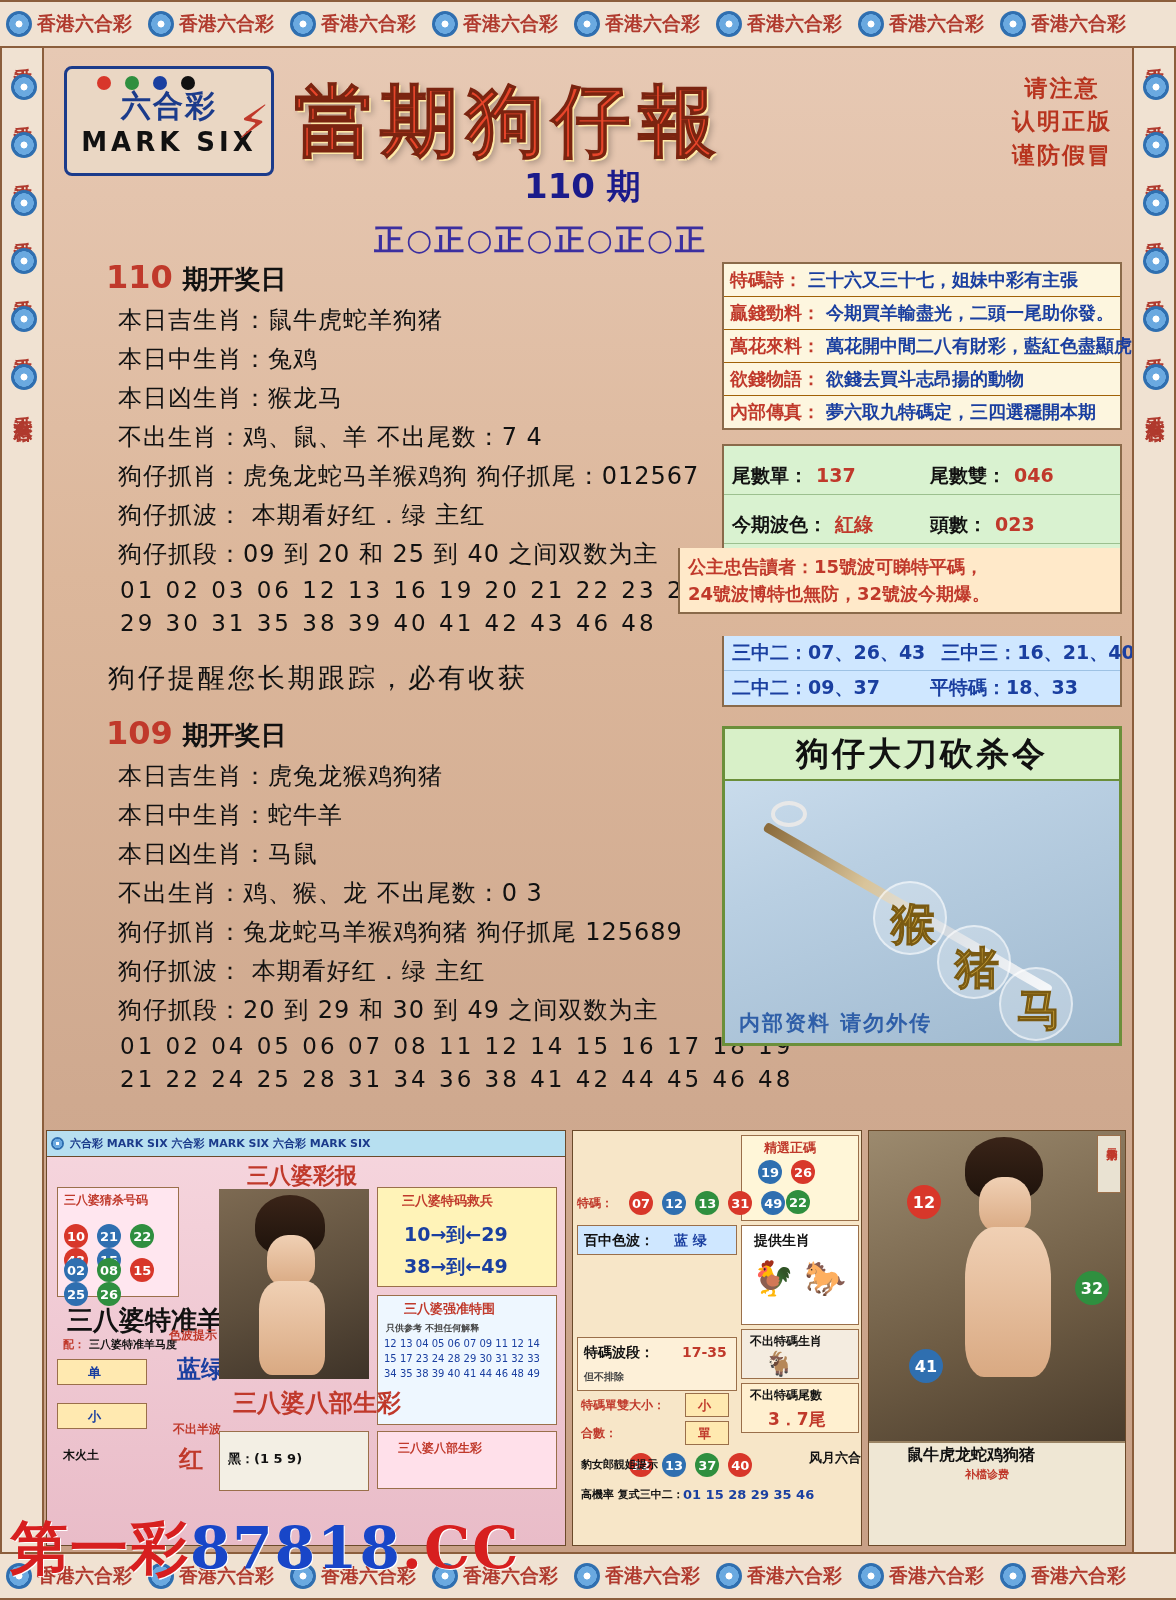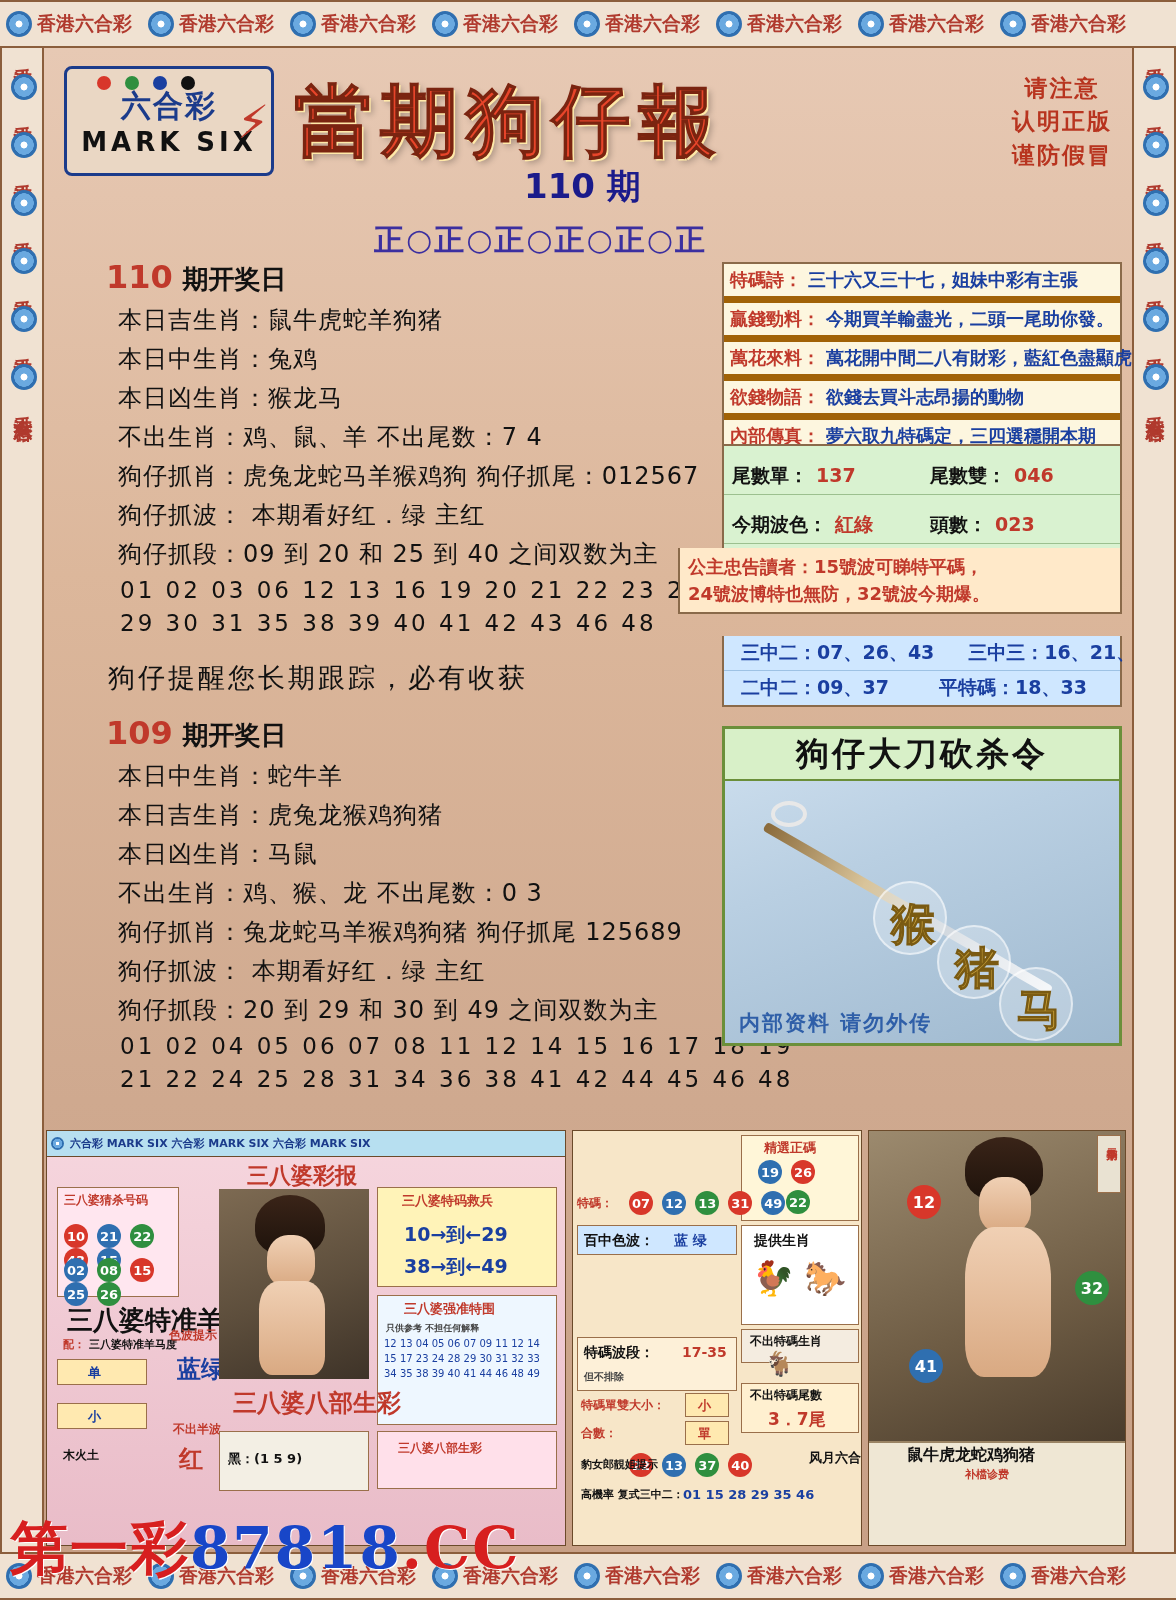--- a/index.html
+++ b/index.html
@@ -100,21 +100,21 @@
   .line.nums { letter-spacing:3px; margin-left:58px; font-size:23px; }
   .remind {
     font-size:27px; color:#111; margin:24px 0 18px 46px; letter-spacing:3px;
   }
   
   .box-poem {
     position:absolute; right:10px; top:14px; width:400px;
     border:2px solid #8a6a4a; background:#fdf6df;
   }
   .poem-row {
-    display:flex; border-bottom:7px solid #a16207; padding:4px 6px; align-items:baseline;
+    display:flex; border-bottom:1px solid #a16207; padding:4px 6px; align-items:baseline;
   }
   .poem-row:last-child { border-bottom:none; }
   .poem-k { color:#c0392b; font-weight:bold; font-size:18px; white-space:nowrap; }
   .poem-v { color:#1a3fa0; font-weight:bold; font-size:18px; margin-left:6px; white-space:nowrap; }
   .box-stats {
     position:absolute; right:10px; top:196px; width:400px;
     border:2px solid #8a6a4a; background:#d9f2d0;
   }
   .st-row { display:flex; border-bottom:1px solid #9cc08f; }
   .st-row:last-child { border-bottom:none; }
@@ -124,21 +124,21 @@
     position:absolute; right:10px; top:300px; width:444px;
     border:2px solid #8a6a4a; border-top:none; background:#ffe9c9;
     padding:5px 8px; font-size:18px; font-weight:bold; color:#c0392b; line-height:1.5;
   }
   .hits {
     position:absolute; right:10px; top:388px; width:400px;
     border:2px solid #8a6a4a; border-top:none; background:#cfe7ff;
   }
   .hit-row { display:flex; border-bottom:1px solid #9ec2e4; }
   .hit-row:last-child { border-bottom:none; }
-  .hit-cell { flex:1; padding:4px 17px; font-size:19px; font-weight:bold; color:#1a3fa0; white-space:nowrap; }
+  .hit-cell { flex:1; padding:4px 8px; font-size:19px; font-weight:bold; color:#1a3fa0; white-space:nowrap; }
   
   .knife {
     position:absolute; right:10px; top:478px; width:400px; height:320px;
     border:3px solid #6b8f3a; background:linear-gradient(160deg,#cfe0ef 0%, #b9cfe2 40%, #9fb9cf 100%);
     overflow:hidden;
   }
   .knife-title {
     height:52px; background:#d8f0c8; border-bottom:2px solid #6b8f3a;
     display:flex; align-items:center; justify-content:center;
     font-size:33px; font-weight:bold; color:#111; letter-spacing:3px;
@@ -361,22 +361,22 @@
         <div class="line">本日中生肖：兔鸡</div>
         <div class="line">本日凶生肖：猴龙马</div>
         <div class="line">不出生肖：鸡、鼠、羊        不出尾数：7   4</div>
         <div class="line">狗仔抓肖：虎兔龙蛇马羊猴鸡狗  狗仔抓尾：012567</div>
         <div class="line">狗仔抓波：                本期看好红．绿 主红</div>
         <div class="line">狗仔抓段：09 到 20 和 25 到 40 之间双数为主</div>
         <div class="line nums">01 02 03 06 12 13 16 19 20 21 22 23 25 26 28</div>
         <div class="line nums">29 30 31 35 38 39 40 41 42 43 46 48</div>
         <div class="remind">狗仔提醒您长期跟踪，必有收获</div>
         <div class="sec-title"><span class="big">109</span> <span class="blk">期开奖日</span></div>
+        <div class="line">本日吉生肖：虎兔龙猴鸡狗猪</div>
         <div class="line">本日中生肖：蛇牛羊</div>
-        <div class="line">本日吉生肖：虎兔龙猴鸡狗猪</div>
         <div class="line">本日凶生肖：马鼠</div>
         <div class="line">不出生肖：鸡、猴、龙      不出尾数：0   3</div>
         <div class="line">狗仔抓肖：兔龙蛇马羊猴鸡狗猪  狗仔抓尾 125689</div>
         <div class="line">狗仔抓波：                本期看好红．绿 主红</div>
         <div class="line">狗仔抓段：20 到 29 和 30 到 49 之间双数为主</div>
         <div class="line nums">01 02 04 05 06 07 08 11 12 14 15 16 17 18 19</div>
         <div class="line nums">21 22 24 25 28 31 34 36 38 41 42 44 45 46 48</div>
       </div>
 
     <div class="box-poem" id="poem-box">
@@ -539,21 +539,21 @@
       <div class="minibox" style="left:168px; top:94px; width:118px; height:100px; background:#fff;">
         <div class="mini" style="left:12px; top:6px; font-size:14px; color:#111;">提供生肖</div>
         <div style="position:absolute; left:10px; top:32px; font-size:34px;">🐓</div>
         <div style="position:absolute; left:62px; top:32px; font-size:34px;">🐎</div>
       </div>
       <div class="minibox" style="left:4px; top:206px; width:160px; height:54px; background:#fdf0d8;">
         <div class="mini" style="left:6px; top:6px; font-size:14px; color:#111;">特碼波段：</div>
         <div class="mini" style="left:104px; top:6px; font-size:14px;">17-35</div>
         <div class="mini" style="left:6px; top:32px; font-size:10px; color:#444;">但不排除</div>
       </div>
-      <div class="minibox" style="left:168px; top:198px; width:118px; height:34px; background:#f4ece0;">
+      <div class="minibox" style="left:168px; top:198px; width:118px; height:50px; background:#f4ece0;">
         <div class="mini" style="left:8px; top:3px; font-size:12px; color:#111;">不出特碼生肖</div>
         <div style="position:absolute; left:22px; top:20px; font-size:24px;">🐐</div>
       </div>
       <div class="minibox" style="left:168px; top:252px; width:118px; height:50px; background:#fff0d0;">
         <div class="mini" style="left:8px; top:3px; font-size:12px; color:#111;">不出特碼尾數</div>
         <div class="mini" style="left:26px; top:24px; font-size:17px;">3．7尾</div>
       </div>
       <div class="mini" style="left:8px; top:266px; font-size:12px; color:#c0392b;">特碼單雙大小：</div>
       <div class="minibox" style="left:112px; top:262px; width:44px; height:24px; background:#ffe9b0;">
         <div class="mini" style="left:12px; top:3px;">小</div>

